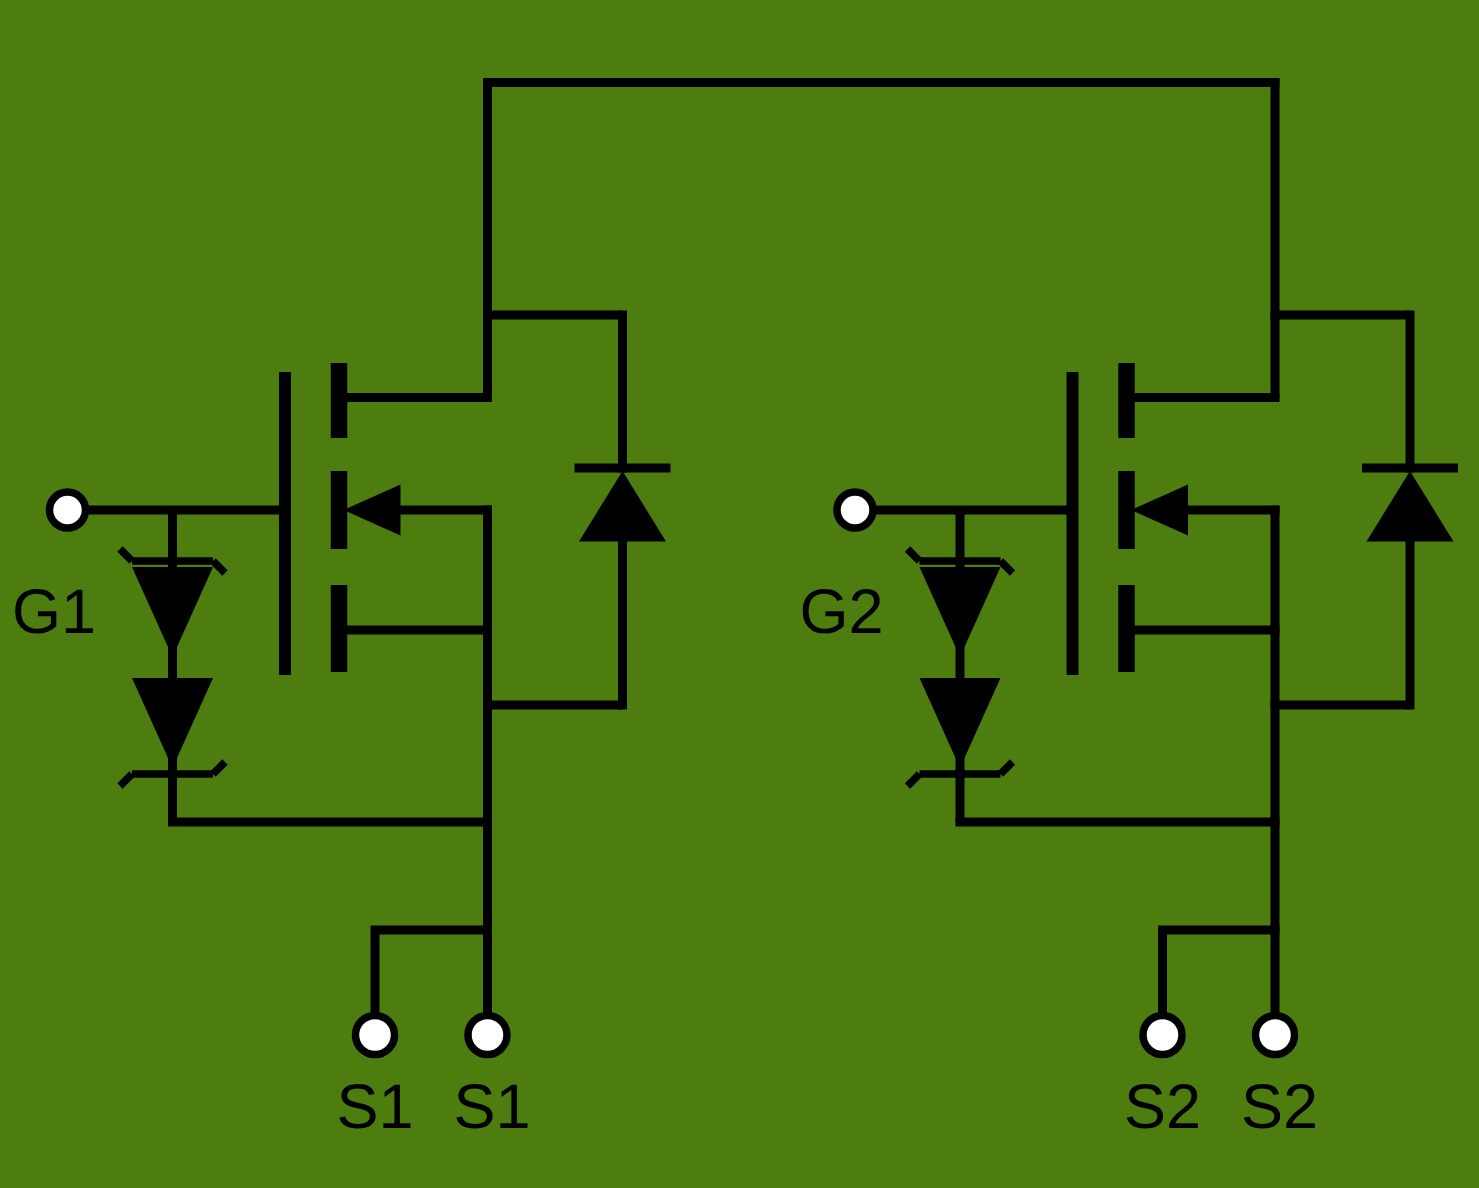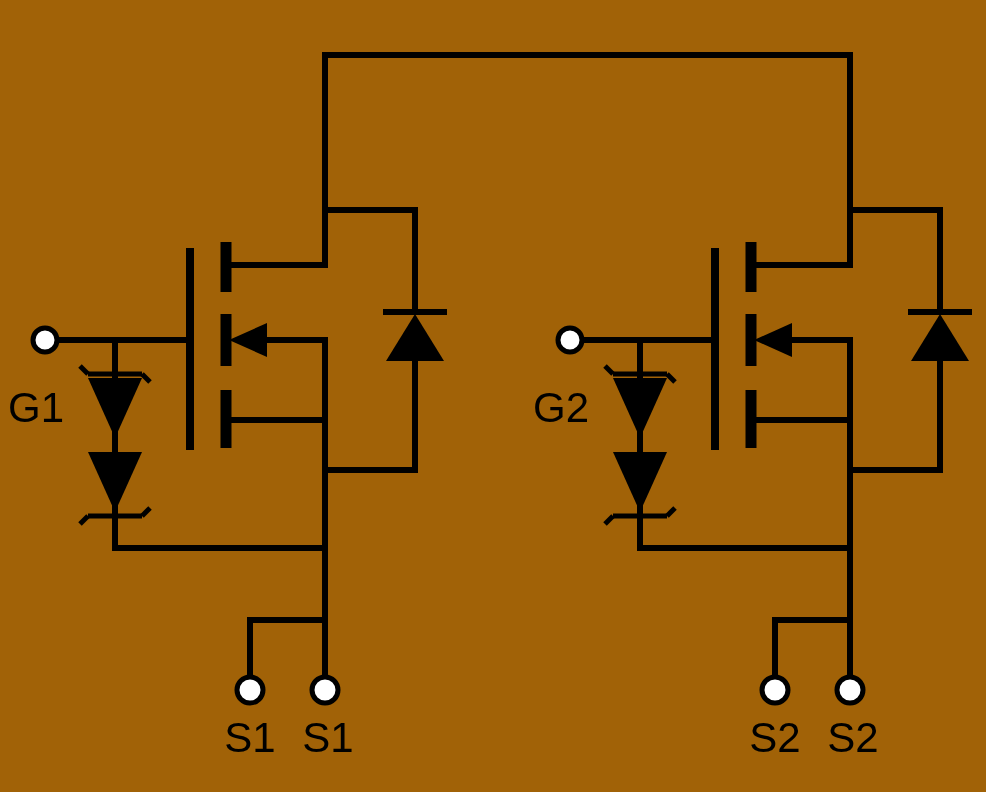--- a/index.html
+++ b/index.html
@@ -4,21 +4,21 @@
 <style>
   html, body {
     margin: 0;
     padding: 0;
     background: #ffffff;
   }
   .stage {
     width: 986px;
     height: 792px;
     position: relative;
-    background: #a16207;
+    background: #4d7c0f;
     overflow: hidden;
   }
   svg.schematic { display: block; width: 986px; height: 792px; }
   .wire   { fill: none; stroke: #000000; stroke-width: 6; stroke-linecap: butt; }
   .gatebar{ fill: none; stroke: #000000; stroke-width: 8; }
   .channel{ fill: none; stroke: #000000; stroke-width: 11; }
   .sym    { fill: #000000; stroke: none; }
   .zbar   { fill: none; stroke: #000000; stroke-width: 5; }
   .terminal { fill: #ffffff; stroke: #000000; stroke-width: 5; }
   .lbl {

